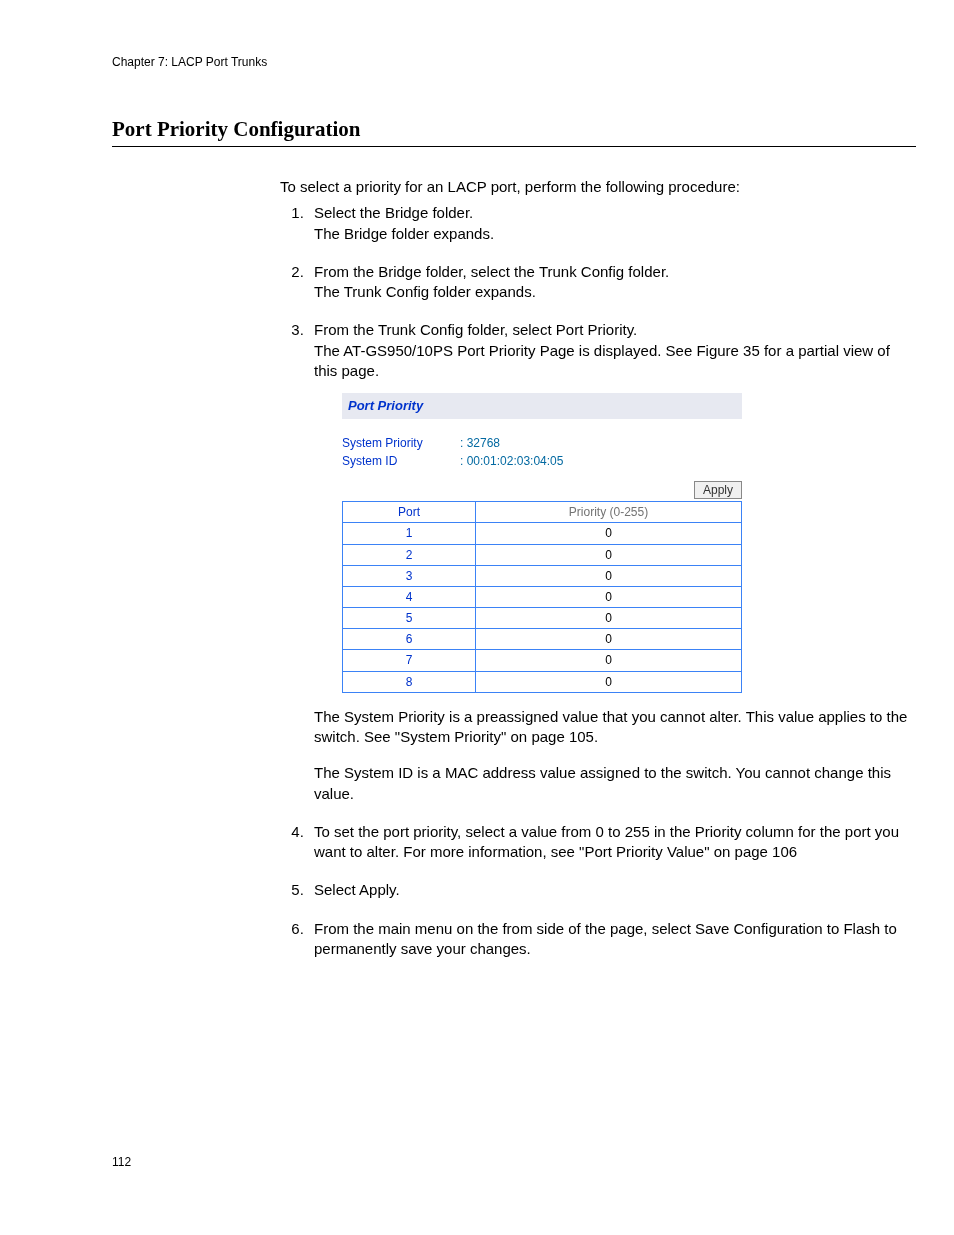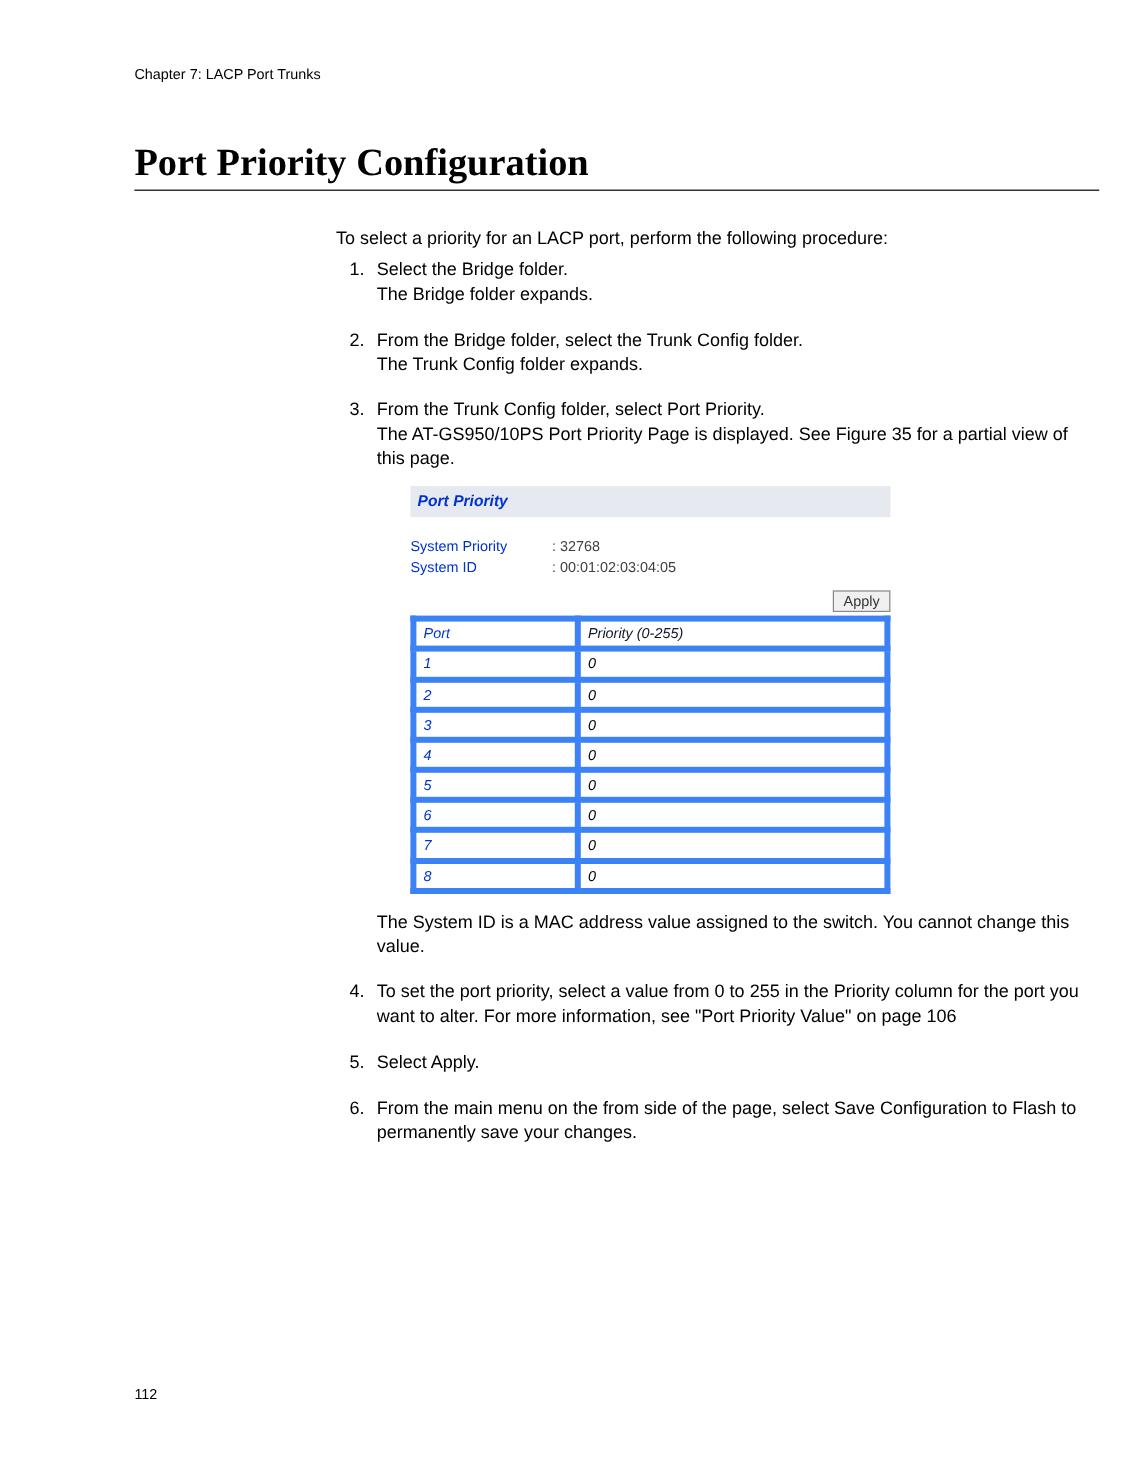--- a/index.html
+++ b/index.html
@@ -16,21 +16,21 @@
     box-sizing: border-box;
     min-height: 1235px;
     position: relative;
   }
   .chapter-header {
     font-size: 12px;
     margin-bottom: 48px;
   }
   h1.section-title {
     font-family: "Times New Roman", Times, serif;
-    font-size: 32px;
+    font-size: 21px;
     font-weight: bold;
     margin: 0 0 4px 0;
   }
   .title-rule {
     border: none;
     border-top: 1px solid #000;
     margin: 0 0 30px 0;
   }
   .body-col {
     margin-left: 168px;
@@ -61,46 +61,46 @@
     font-size: 13px;
     padding: 4px 6px;
   }
   .sys-block {
     font-size: 12px;
     color: #0033cc;
     margin-top: 16px;
   }
   .sys-row { display: flex; margin-bottom: 2px; }
   .sys-label { width: 118px; }
-  .sys-val { color: #404040; }
+  .sys-val { color: #0369a1; }
   .apply-row {
     text-align: right;
     margin-top: 10px;
   }
   .apply-btn {
     font-size: 12px;
     padding: 1px 8px;
     background: #f0f0f0;
     border: 1px solid #888;
     color: #333;
     cursor: pointer;
   }
   table.pp-table {
     border-collapse: collapse;
     width: 100%;
     font-size: 12px;
     margin-top: 2px;
   }
   table.pp-table td {
-    border: 5px solid #3b82f6;
+    border: 1px solid #3b82f6;
     padding: 2px 6px;
-    font-style: italic;
+    text-align: center;
   }
   table.pp-table .th {
-    color: #0f172a;
+    color: #737373;
     background: #fff;
   }
   table.pp-table .port-col { color: #0033cc; width: 120px;}
   .figure-caption {
     text-align: center;
     margin: 24px 0 18px -28px;
   }
   .para-after {
     margin-top: 12px;
     margin-bottom: 16px;
@@ -192,20 +192,23 @@
             <tr>
                   <td class="port-col">8</td>
                   <td>0</td>
                 </tr>
           </tbody>
             </table>
         </div>
 
 
         <div class="para-after">
+          <span>The </span><span class="b">System Priority</span><span> is a preassigned value that you cannot alter. This value applies to the switch. See "System Priority" on page 105.</span>
+        </div>
+        <div class="para-after">
           <span>The </span><span class="b">System ID</span><span> is a MAC address value assigned to the switch. You cannot change this value.</span>
         </div>
       </li>
       <li>
         <span>To set the port priority, select a value from 0 to 255 in the Priority column for the port you want to alter. For more information, see "Port Priority Value" on page 106</span>
       </li>
       <li>
         <span>Select </span><span class="b">Apply</span><span>.</span>
       </li>
       <li>

